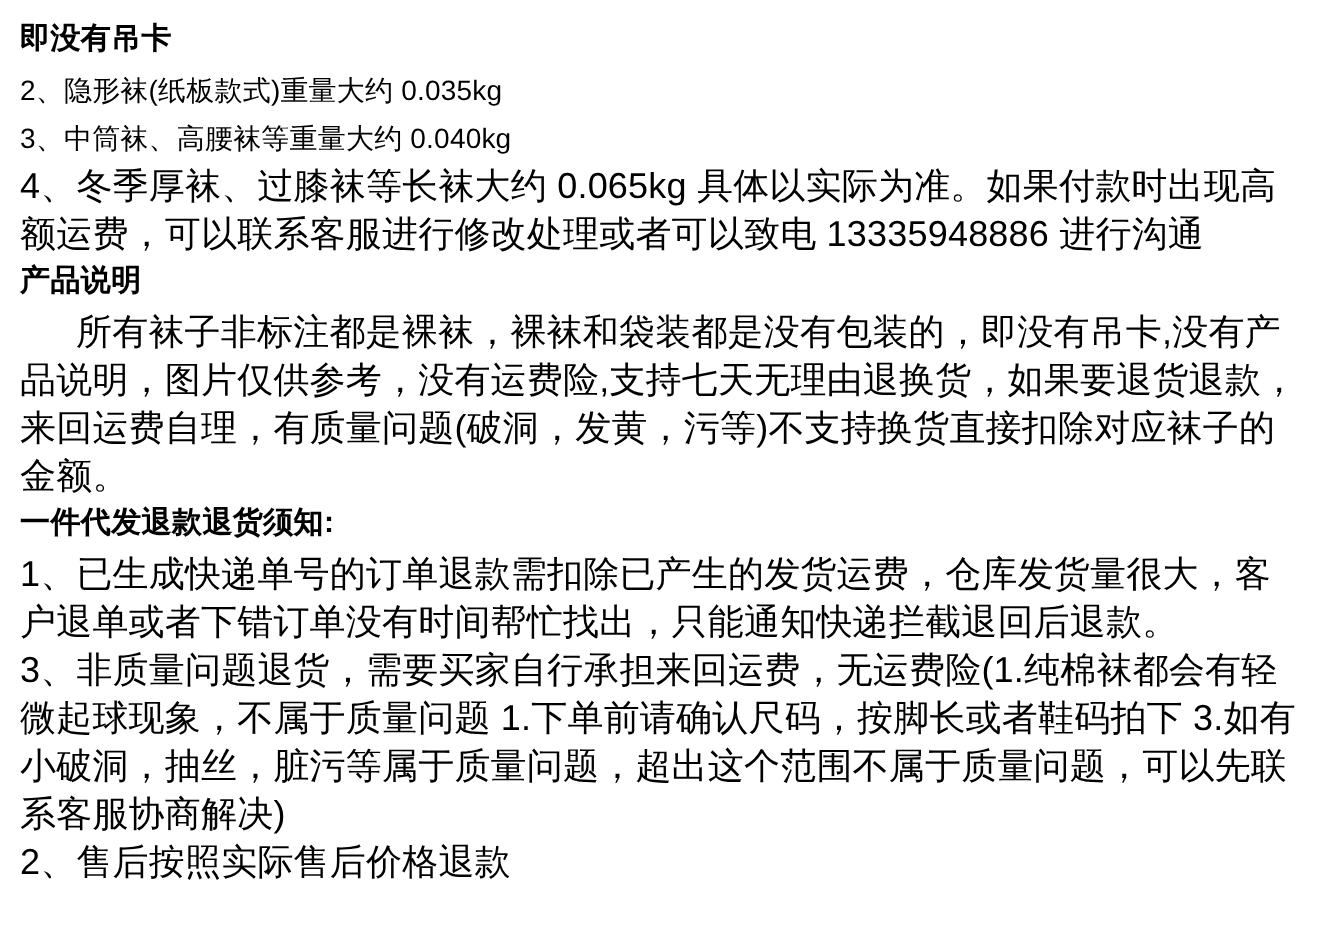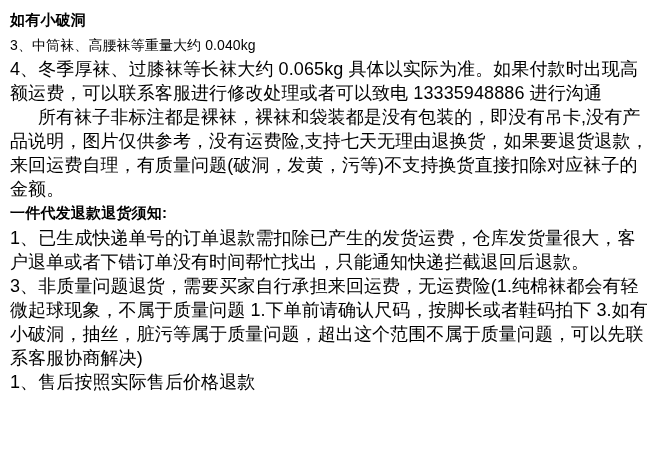--- a/index.html
+++ b/index.html
@@ -46,29 +46,31 @@
   .block {
     margin-bottom: 0px;
   }
 </style>
 </head>
 <body>
 
 <div class="page">
 
   <div class="block">
-    <div class="heading">如有小破洞</div>
+    <div class="heading">即没有吊卡</div>
+    <div class="line">2、隐形袜(纸板款式)重量大约 0.035kg</div>
     <div class="line">3、中筒袜、高腰袜等重量大约 0.040kg</div>
     <div class="para">4、冬季厚袜、过膝袜等长袜大约 0.065kg 具体以实际为准。如果付款时出现高额运费，可以联系客服进行修改处理或者可以致电 13335948886 进行沟通</div>
   </div>
 
   <div class="block">
+    <div class="heading">产品说明</div>
     <div class="para indent">所有袜子非标注都是裸袜，裸袜和袋装都是没有包装的，即没有吊卡,没有产品说明，图片仅供参考，没有运费险,支持七天无理由退换货，如果要退货退款，来回运费自理，有质量问题(破洞，发黄，污等)不支持换货直接扣除对应袜子的金额。</div>
   </div>
 
   <div class="block">
     <div class="heading">一件代发退款退货须知:</div>
     <div class="para">1、已生成快递单号的订单退款需扣除已产生的发货运费，仓库发货量很大，客户退单或者下错订单没有时间帮忙找出，只能通知快递拦截退回后退款。</div>
     <div class="para">3、非质量问题退货，需要买家自行承担来回运费，无运费险(1.纯棉袜都会有轻微起球现象，不属于质量问题 1.下单前请确认尺码，按脚长或者鞋码拍下 3.如有小破洞，抽丝，脏污等属于质量问题，超出这个范围不属于质量问题，可以先联系客服协商解决)</div>
-    <div class="para">1、售后按照实际售后价格退款</div>
+    <div class="para">2、售后按照实际售后价格退款</div>
   </div>
 
 </div>
 
 </body></html>

